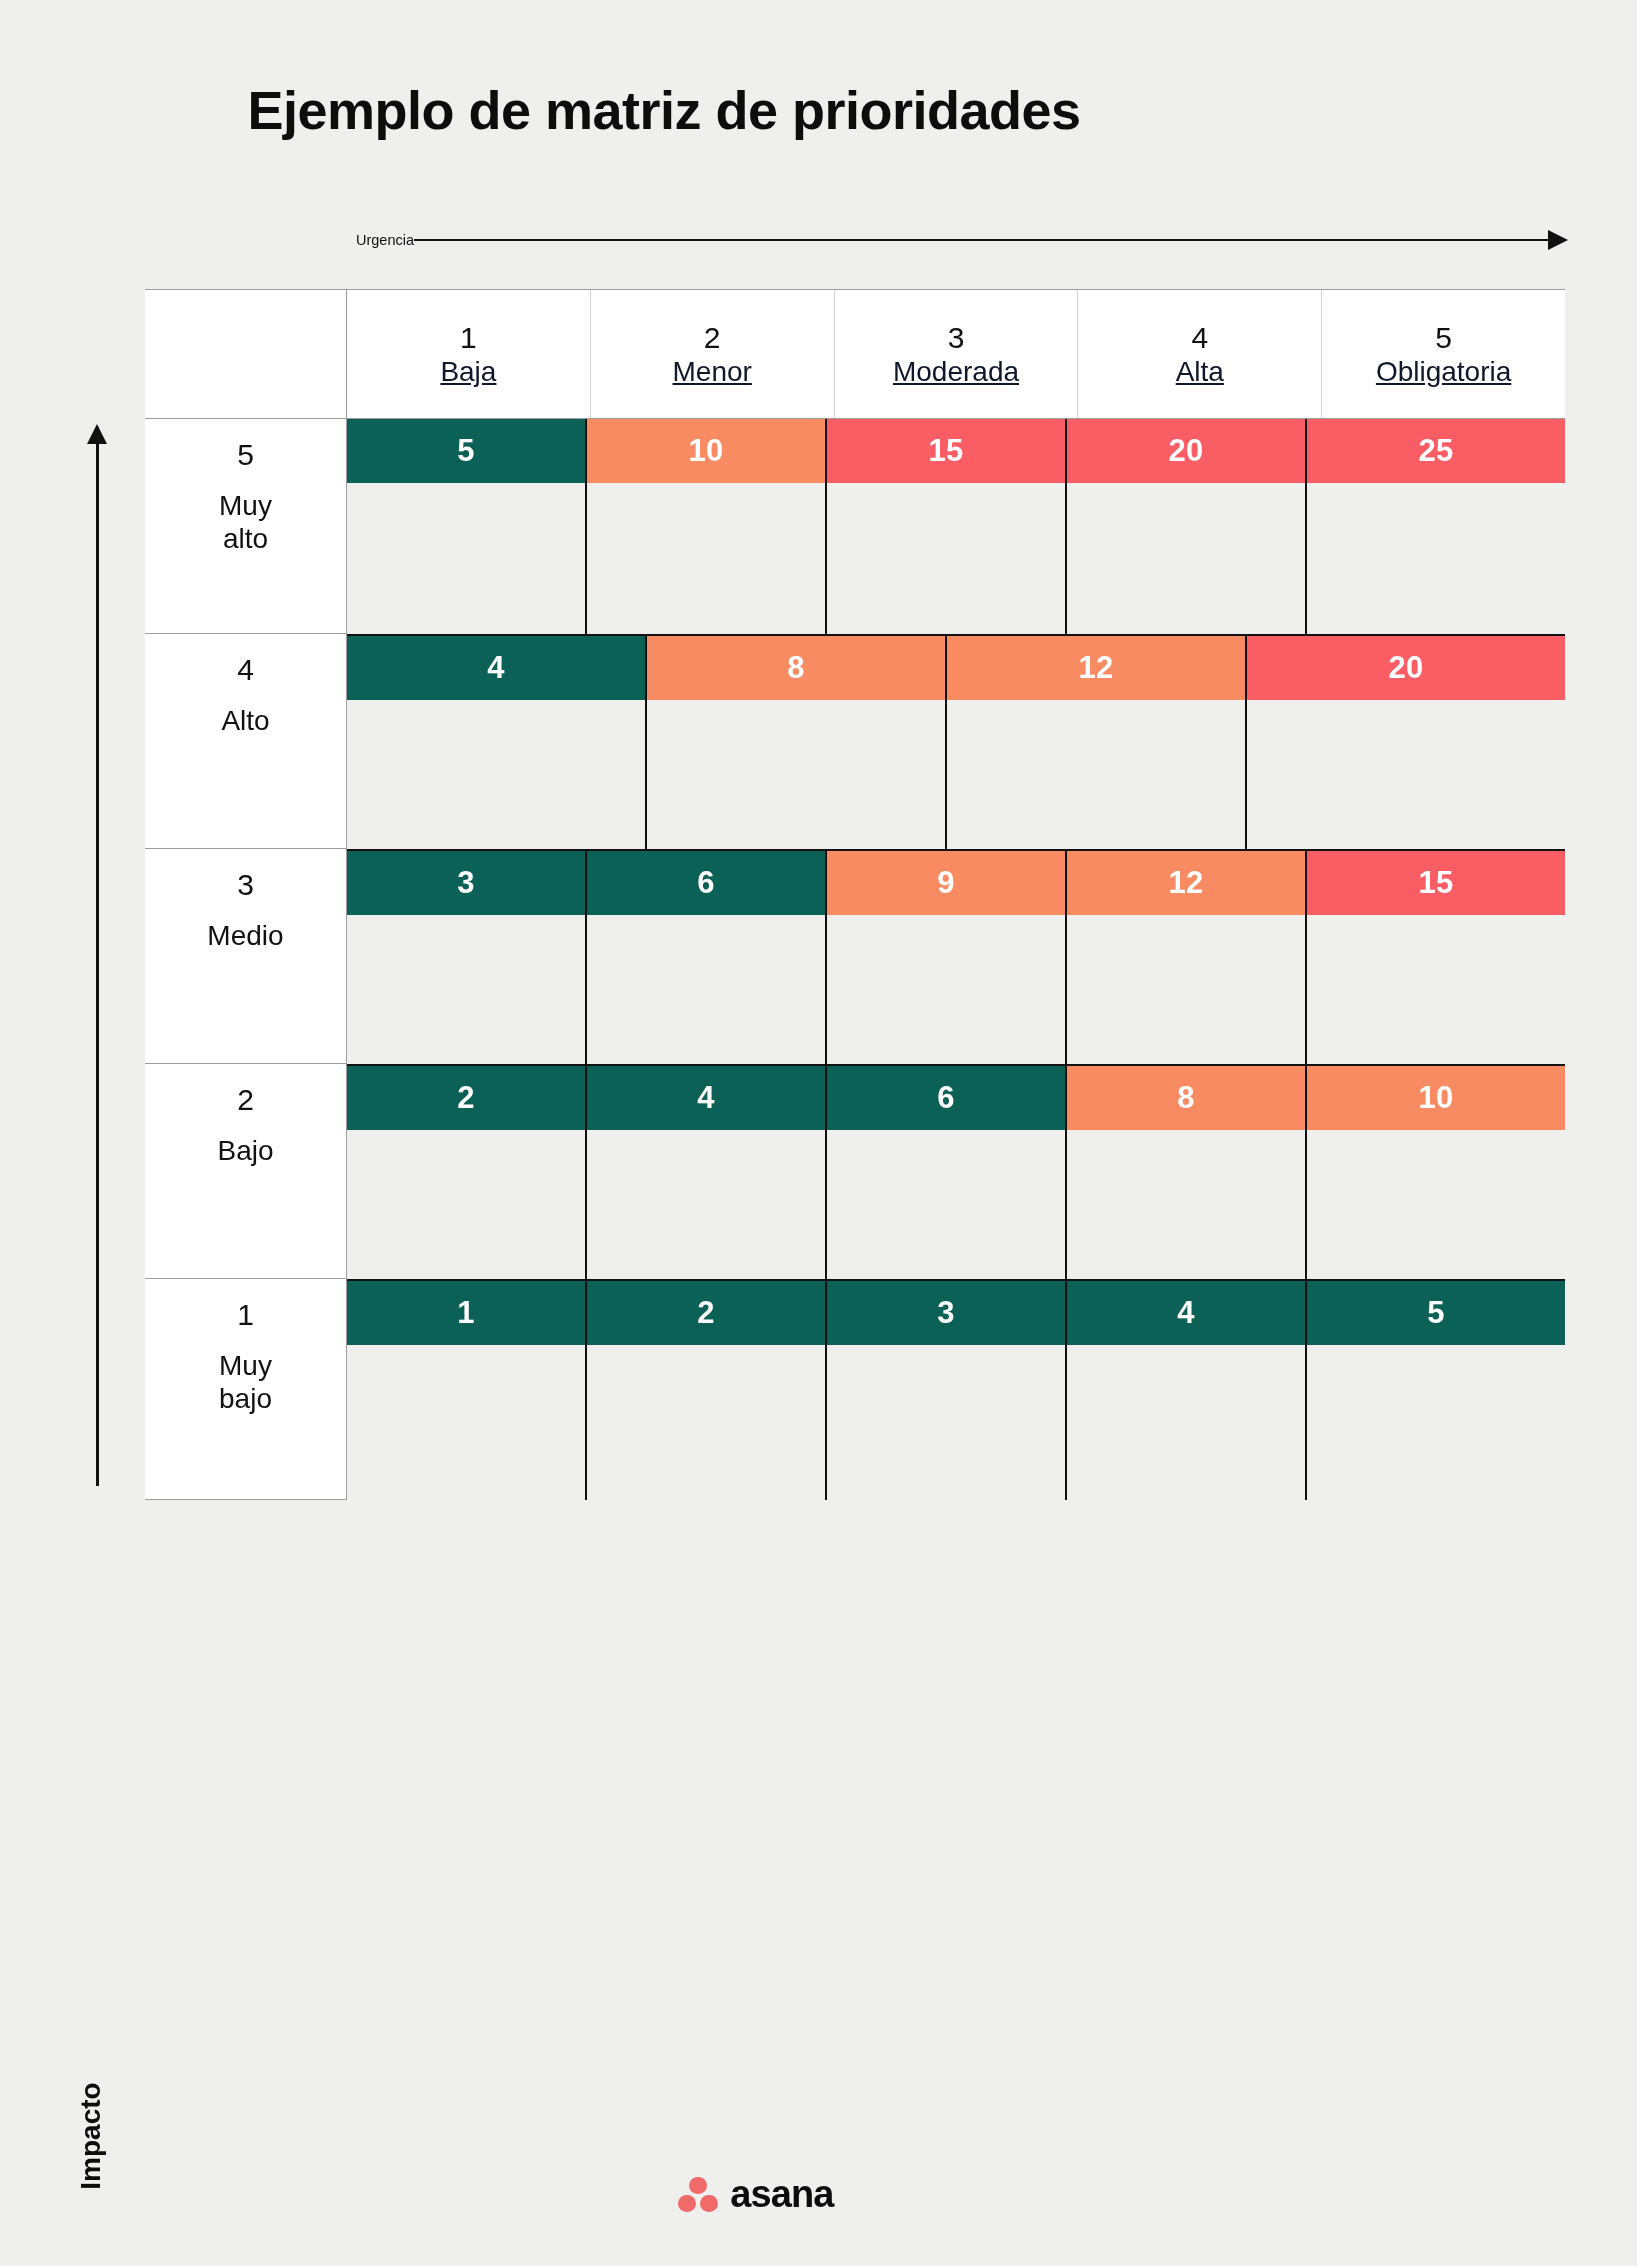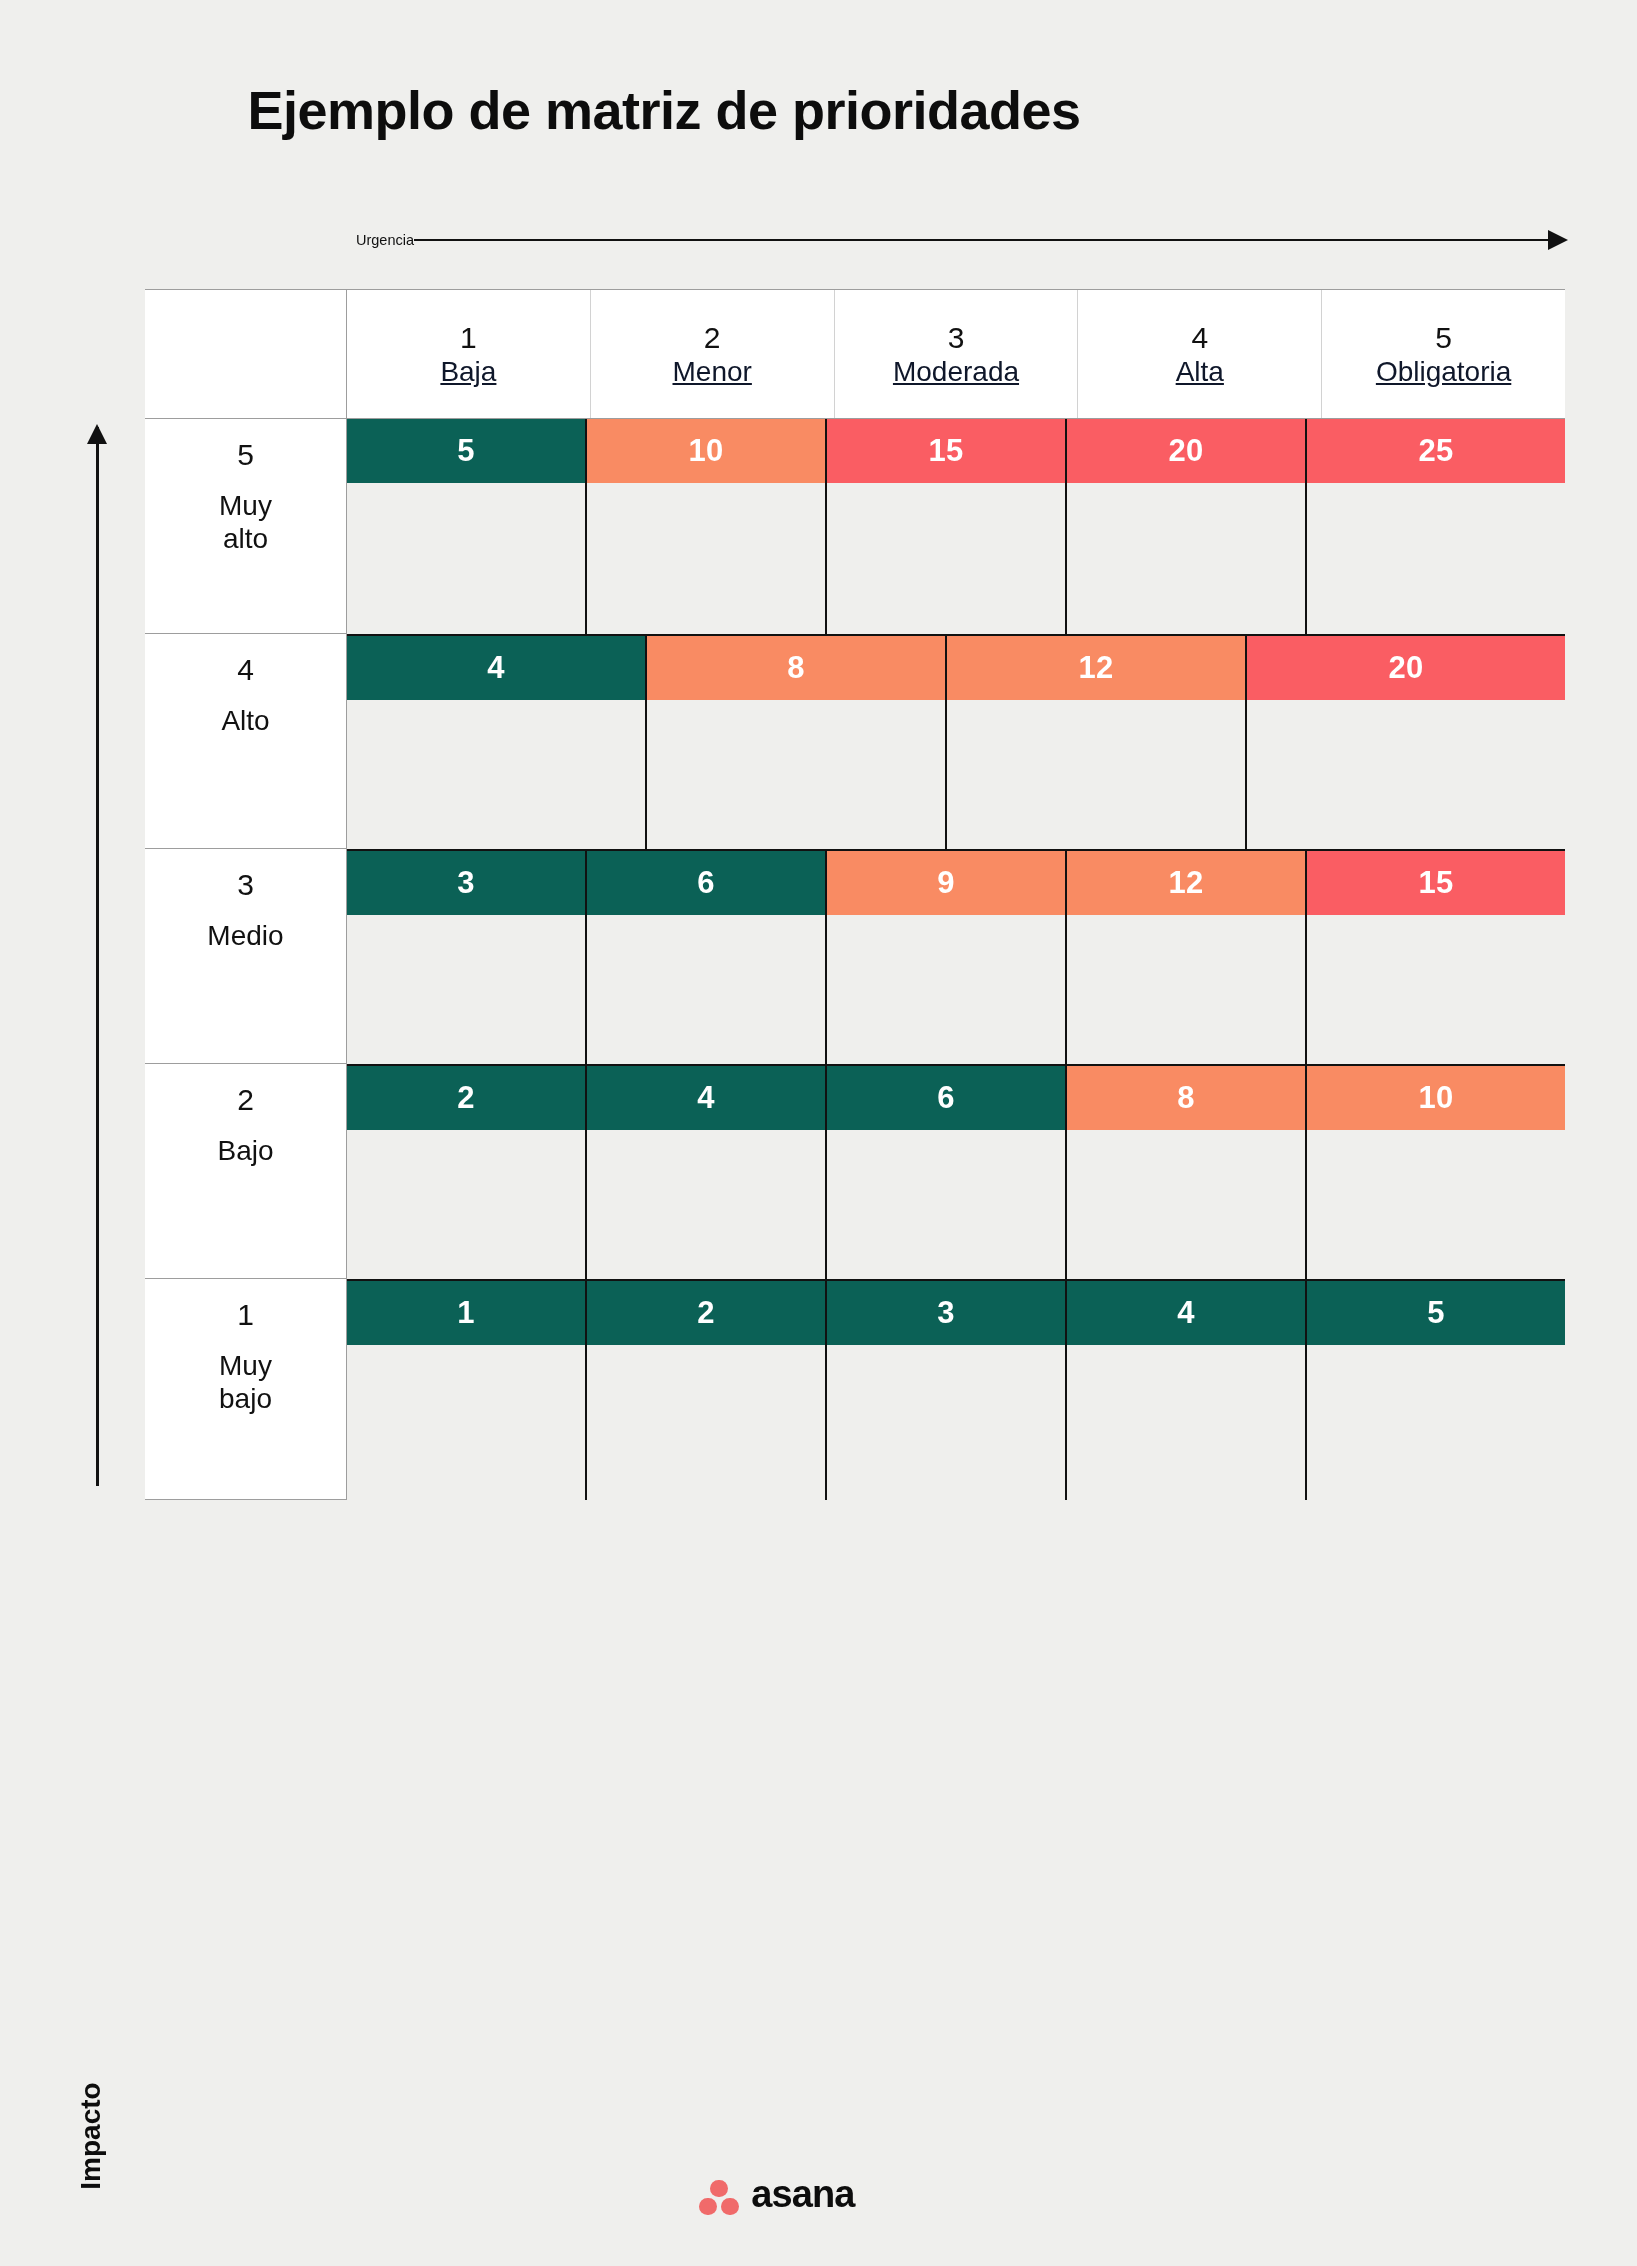--- a/index.html
+++ b/index.html
@@ -195,24 +195,23 @@
     letter-spacing: 0.3px;
   }
 
   
   #asana-logo {
     position: absolute;
     left: 0;
     top: 2173px;
     width: 1512px;
     display: flex;
-    align-items: flex-end;
+    align-items: center;
     justify-content: center;
     gap: 11.8px;
-    padding-left: 21px;
   }
   #asana-mark { position: relative; width: 40px; height: 36px; }
   #asana-mark i {
     position: absolute;
     width: 17.3px; height: 17.3px;
     border-radius: 50%;
     background: #f06a6a;
     display: block;
   }
   #asana-mark i:nth-child(1) { left: 11px; top: 0; }

